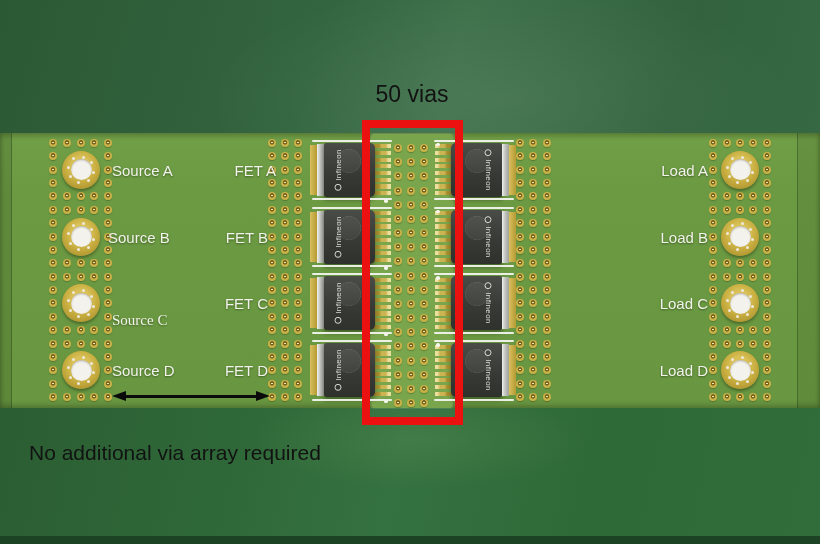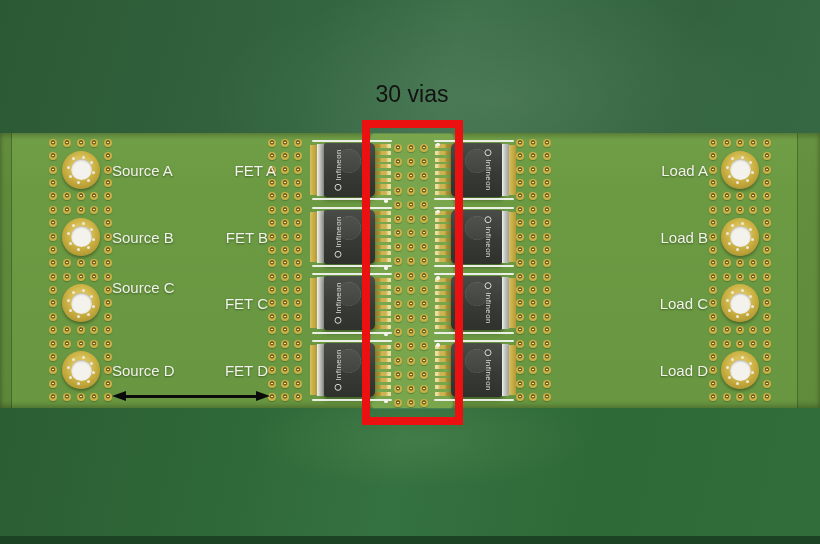--- a/index.html
+++ b/index.html
@@ -664,29 +664,30 @@
         <div class="chiplogo" style="left: 488px; top: 370.29px; position: absolute; transform: translate(-50%, -50%) rotate(90deg);">
           <span class="logo-ring"></span>
           <span>Infineon</span>
         </div>
       </div>
     </div>
   <div id="label-layer">
       <div class="lbl" style="left: 112px; top: 169.74px; width: 110px; position: absolute;">Source A</div>
       <div class="lbl right" style="left: 168px; top: 169.74px; width: 108px; position: absolute;">FET A</div>
       <div class="lbl right" style="left: 600px; top: 169.74px; width: 108px; position: absolute;">Load A</div>
-      <div class="lbl" style="left: 112px; top: 236.59px; width: 110px; position: absolute;">Source B</div>
+      <div class="lbl" style="left: 100px; top: 236.59px; width: 110px; position: absolute; padding-left: 8px;">Source B</div>
       <div class="lbl right" style="left: 160px; top: 236.59px; width: 108px; position: absolute;">FET B</div>
       <div class="lbl right" style="left: 600px; top: 236.59px; width: 108px; position: absolute;">Load B</div>
-      <div class="lbl" style="left: 112px; top: 287px; width: 110px; position: absolute;">Source C</div>
+      <div class="lbl" style="left: 112px; top: 320px; width: 110px; position: absolute; font-family: Liberation Serif, serif;">Source C</div>
       <div class="lbl right" style="left: 160px; top: 303.44px; width: 108px; position: absolute;">FET C</div>
       <div class="lbl right" style="left: 600px; top: 303.44px; width: 108px; position: absolute;">Load C</div>
       <div class="lbl" style="left: 112px; top: 370.29px; width: 110px; position: absolute;">Source D</div>
       <div class="lbl right" style="left: 160px; top: 370.29px; width: 108px; position: absolute;">FET D</div>
       <div class="lbl right" style="left: 600px; top: 370.29px; width: 108px; position: absolute;">Load D</div>
     </div>
 
   <div class="red-box"></div>
-  <div class="ann via-count">30 vias</div>
+  <div class="ann via-count">50 vias</div>
   <div class="arrow-line"></div>
   <div class="arrow-head west"></div>
   <div class="arrow-head east"></div>
+  <div class="ann note">No additional via array required</div>
 </div>
 
 </body></html>

